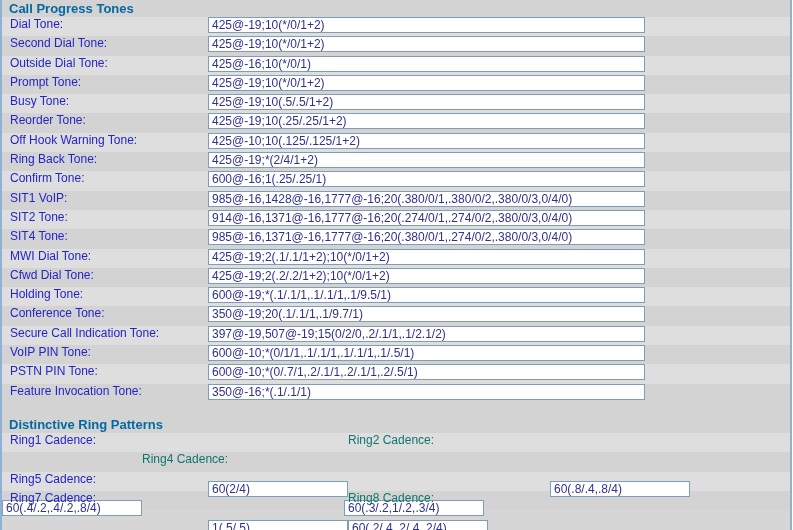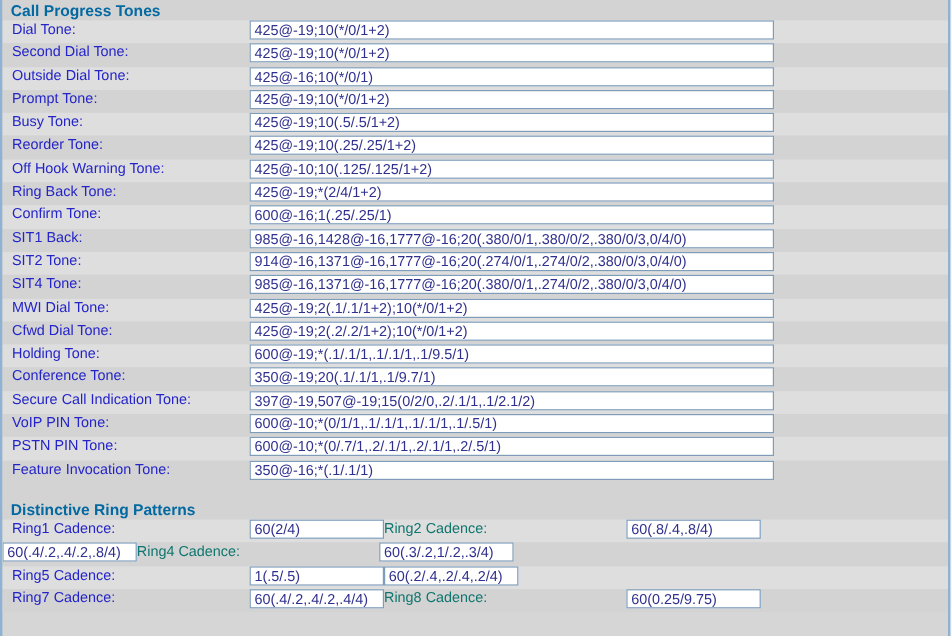--- a/index.html
+++ b/index.html
@@ -44,21 +44,21 @@
     height:16px;
     box-sizing:border-box;
     border:1px solid #7f9db9;
     background:#ffffff;
     font-family:Liberation Sans, sans-serif;
     font-size:12px;
     color:#30308f;
     padding:0 2px 0 3px;
     margin:0;
   }
-  .ring input{width:112px;}
+  .ring input{width:140px;margin-top:48px;}
   .lbl2{
     width:202px;
     color:#0f766e;
     white-space:nowrap;
     overflow:hidden;
     flex:0 0 auto;
   }
   .spacer{height:13px;background:#d3d3d3;}
 </style>
 </head>
@@ -99,21 +99,21 @@
     </div>
     <div class="row">
       <span class="lbl">Ring Back Tone:</span>
       <input type="text" value="425@-19;*(2/4/1+2)" style="">
     </div>
     <div class="row">
       <span class="lbl">Confirm Tone:</span>
       <input type="text" value="600@-16;1(.25/.25/1)" style="">
     </div>
     <div class="row">
-      <span class="lbl">SIT1 Back:</span>
+      <span class="lbl">SIT1 VoIP:</span>
       <input type="text" value="985@-16,1428@-16,1777@-16;20(.380/0/1,.380/0/2,.380/0/3,0/4/0)" style="">
     </div>
     <div class="row">
       <span class="lbl">SIT2 Tone:</span>
       <input type="text" value="914@-16,1371@-16,1777@-16;20(.274/0/1,.274/0/2,.380/0/3,0/4/0)" style="">
     </div>
     <div class="row">
       <span class="lbl">SIT4 Tone:</span>
       <input type="text" value="985@-16,1371@-16,1777@-16;20(.380/0/1,.274/0/2,.380/0/3,0/4/0)" style="">
     </div>

